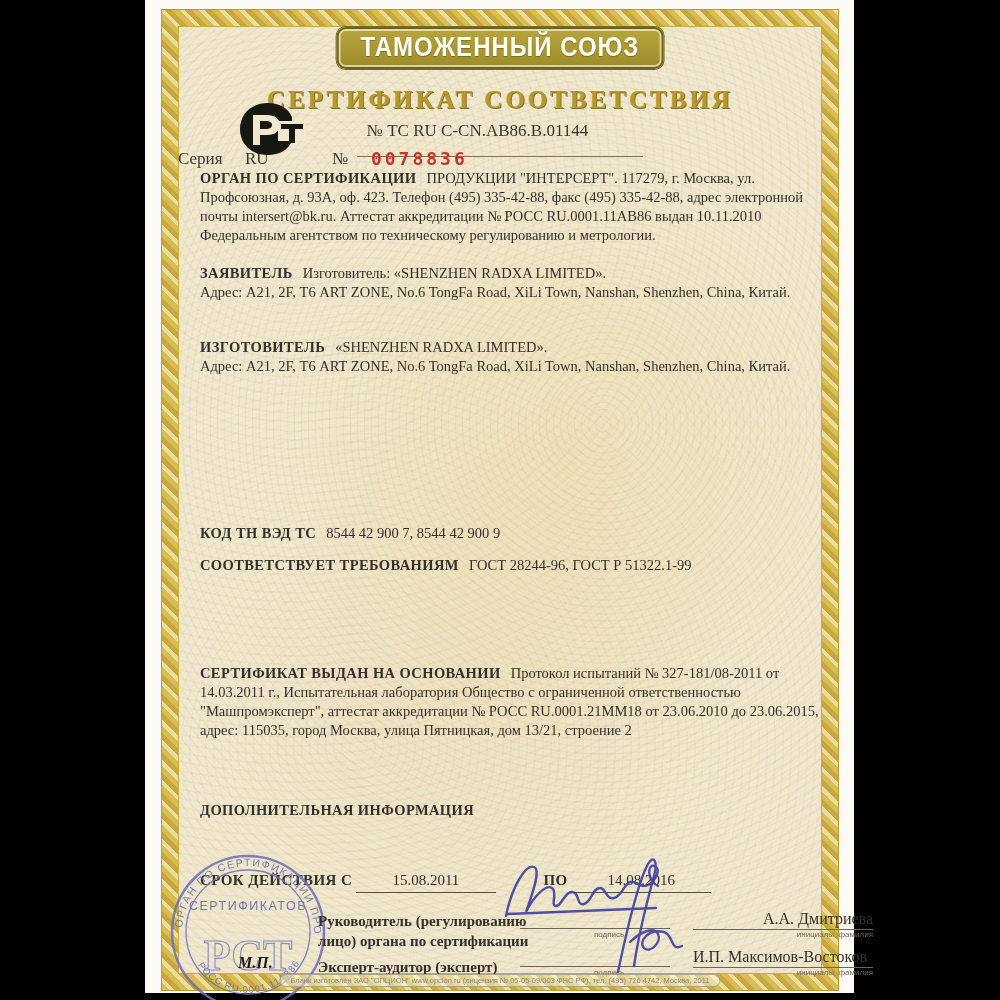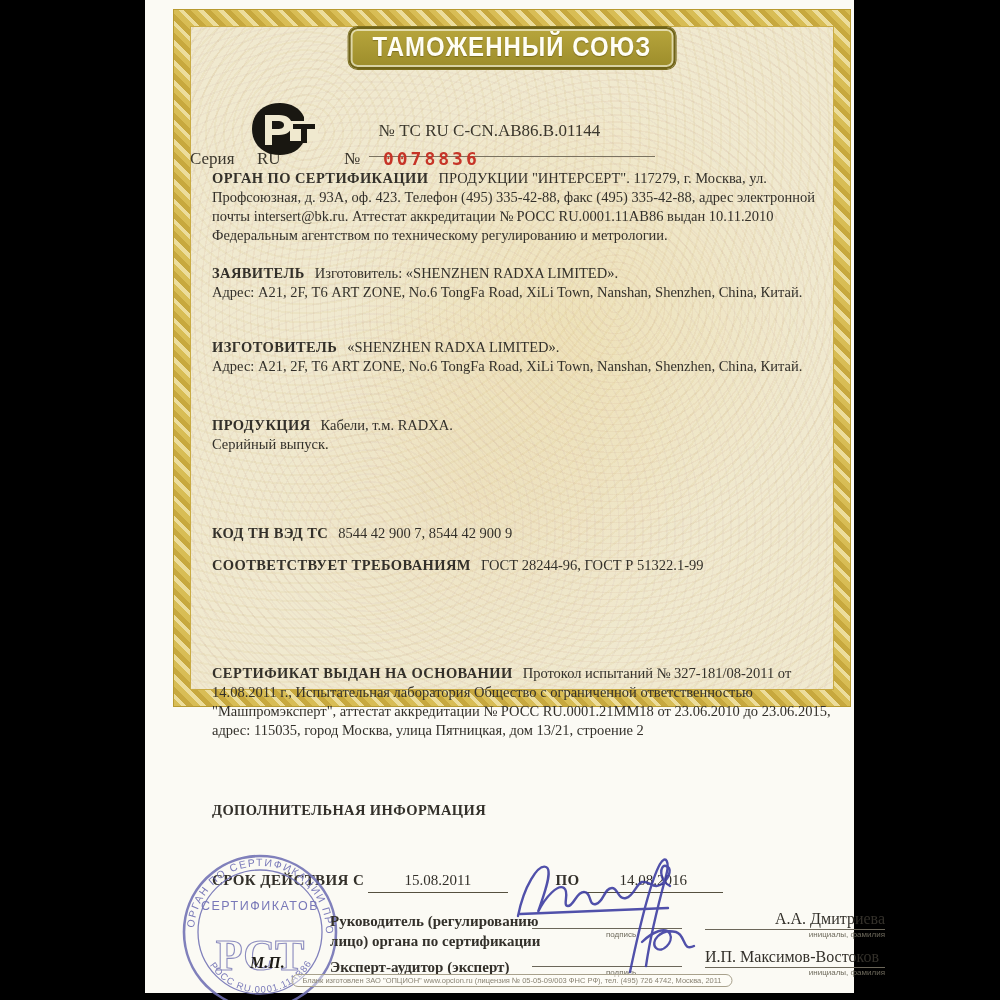--- a/index.html
+++ b/index.html
@@ -6,35 +6,34 @@
   body{
     width:1000px;height:1000px;overflow:hidden;position:relative;
     background:#000;
     font-family:"Liberation Serif", serif;
   }
   .scan{
     position:absolute;left:145px;top:0;width:709px;height:993px;
     background:#fbfaf4;
   }
   .cert{
-    position:absolute;left:17px;top:10px;width:676px;height:696px;
+    position:absolute;left:17px;top:10px;width:676px;height:980px;
     box-sizing:border-box;
     border:16px solid transparent;
     border-image:repeating-linear-gradient(45deg,#d8bd55 0 5px,#ecdd9c 5px 9px,#c7a83e 9px 14px) 16;
     outline:1px solid #b89a30;
     background-color:#f0e9cf;
     background-image:
       repeating-radial-gradient(circle at 66% 42%, rgba(196,150,120,0.10) 0 1.5px, rgba(0,0,0,0) 1.5px 7px),
       repeating-radial-gradient(circle at 28% 76%, rgba(180,140,160,0.07) 0 1.5px, rgba(0,0,0,0) 1.5px 8px),
       repeating-radial-gradient(circle at 18% 16%, rgba(200,170,90,0.09) 0 2px, rgba(0,0,0,0) 2px 9px),
       radial-gradient(circle at 60% 45%, rgba(232,206,130,0.28), rgba(0,0,0,0) 45%),
       radial-gradient(circle at 45% 70%, rgba(226,198,140,0.20), rgba(0,0,0,0) 38%);
     box-shadow:inset 0 0 0 1px #c9ab45;
     color:#33302a;
-    margin-left:12px;
   }
   .abs{position:absolute;}
   
   .banner{
     top:1px;left:50%;transform:translateX(-50%);
     background:linear-gradient(#b7a53c,#9d8d2b);
     border:2px solid #6f6318;border-radius:9px;
     box-shadow:inset 0 0 0 2px rgba(255,255,244,.6), 0 0 0 1px #7a6d1e;
     padding:4px 22px 6px 22px;
   }
@@ -105,20 +104,21 @@
 </head>
 <body>
 
 <div class="scan">
   <div class="cert">
 
     <div class="abs banner">
       <span>ТАМОЖЕННЫЙ СОЮЗ</span>
     </div>
 
+    <div class="abs title">СЕРТИФИКАТ СООТВЕТСТВИЯ</div>
 
     <div class="abs cert-no-line">
       <span>№ ТС RU C-CN.АВ86.В.01144</span>
     </div>
 
     <div class="abs series-line">
       <span>Серия</span>
       <span class="sp"></span>
       <span>RU</span>
       <span class="gap"></span>
@@ -141,35 +141,31 @@
     <div class="abs block t-app">
       <div><b>ЗАЯВИТЕЛЬ</b><span>Изготовитель: «SHENZHEN RADXA LIMITED».</span></div>
       <div>Адрес: А21, 2F, Т6 ART ZONE, No.6 TongFa Road, XiLi Town, Nanshan, Shenzhen, China, Китай.</div>
     </div>
 
     <div class="abs block t-man">
       <div><b>ИЗГОТОВИТЕЛЬ</b><span>«SHENZHEN RADXA LIMITED».</span></div>
       <div>Адрес: А21, 2F, Т6 ART ZONE, No.6 TongFa Road, XiLi Town, Nanshan, Shenzhen, China, Китай.</div>
     </div>
 
-    <div class="abs block t-prod">
-      <div><b>ПРОДУКЦИЯ</b><span>Кабели, т.м. RADXA.</span></div>
-      <div>Серийный выпуск.</div>
-    </div>
 
     <div class="abs block t-code">
       <b>КОД ТН ВЭД ТС</b><span>8544 42 900 7, 8544 42 900 9</span>
     </div>
 
     <div class="abs block t-req">
       <b>СООТВЕТСТВУЕТ ТРЕБОВАНИЯМ</b><span>ГОСТ 28244-96, ГОСТ Р 51322.1-99</span>
     </div>
 
     <div class="abs block t-basis">
-      <b>СЕРТИФИКАТ ВЫДАН НА ОСНОВАНИИ</b><span>Протокол испытаний № 327-181/08-2011 от 14.08.2011 г., Испытательная лаборатория Общество с ограниченной ответственностью "Машпромэксперт", аттестат аккредитации № РОСС RU.0001.21ММ18 от 23.06.2010 до 23.06.2015, адрес: 115035, город Москва, улица Пятницкая, дом 13/21, строение 2</span>
+      <b>СЕРТИФИКАТ ВЫДАН НА ОСНОВАНИИ</b><span>Протокол испытаний № 327-181/08-2011 от 14.03.2011 г., Испытательная лаборатория Общество с ограниченной ответственностью "Машпромэксперт", аттестат аккредитации № РОСС RU.0001.21ММ18 от 23.06.2010 до 23.06.2015, адрес: 115035, город Москва, улица Пятницкая, дом 13/21, строение 2</span>
     </div>
 
     <div class="abs block t-add">
       <b>ДОПОЛНИТЕЛЬНАЯ ИНФОРМАЦИЯ</b>
     </div>
 
     <div class="abs block t-term">
       <span class="lbl">СРОК ДЕЙСТВИЯ С</span>
       <span class="uval">15.08.2011</span>
       <span class="mid"></span>

